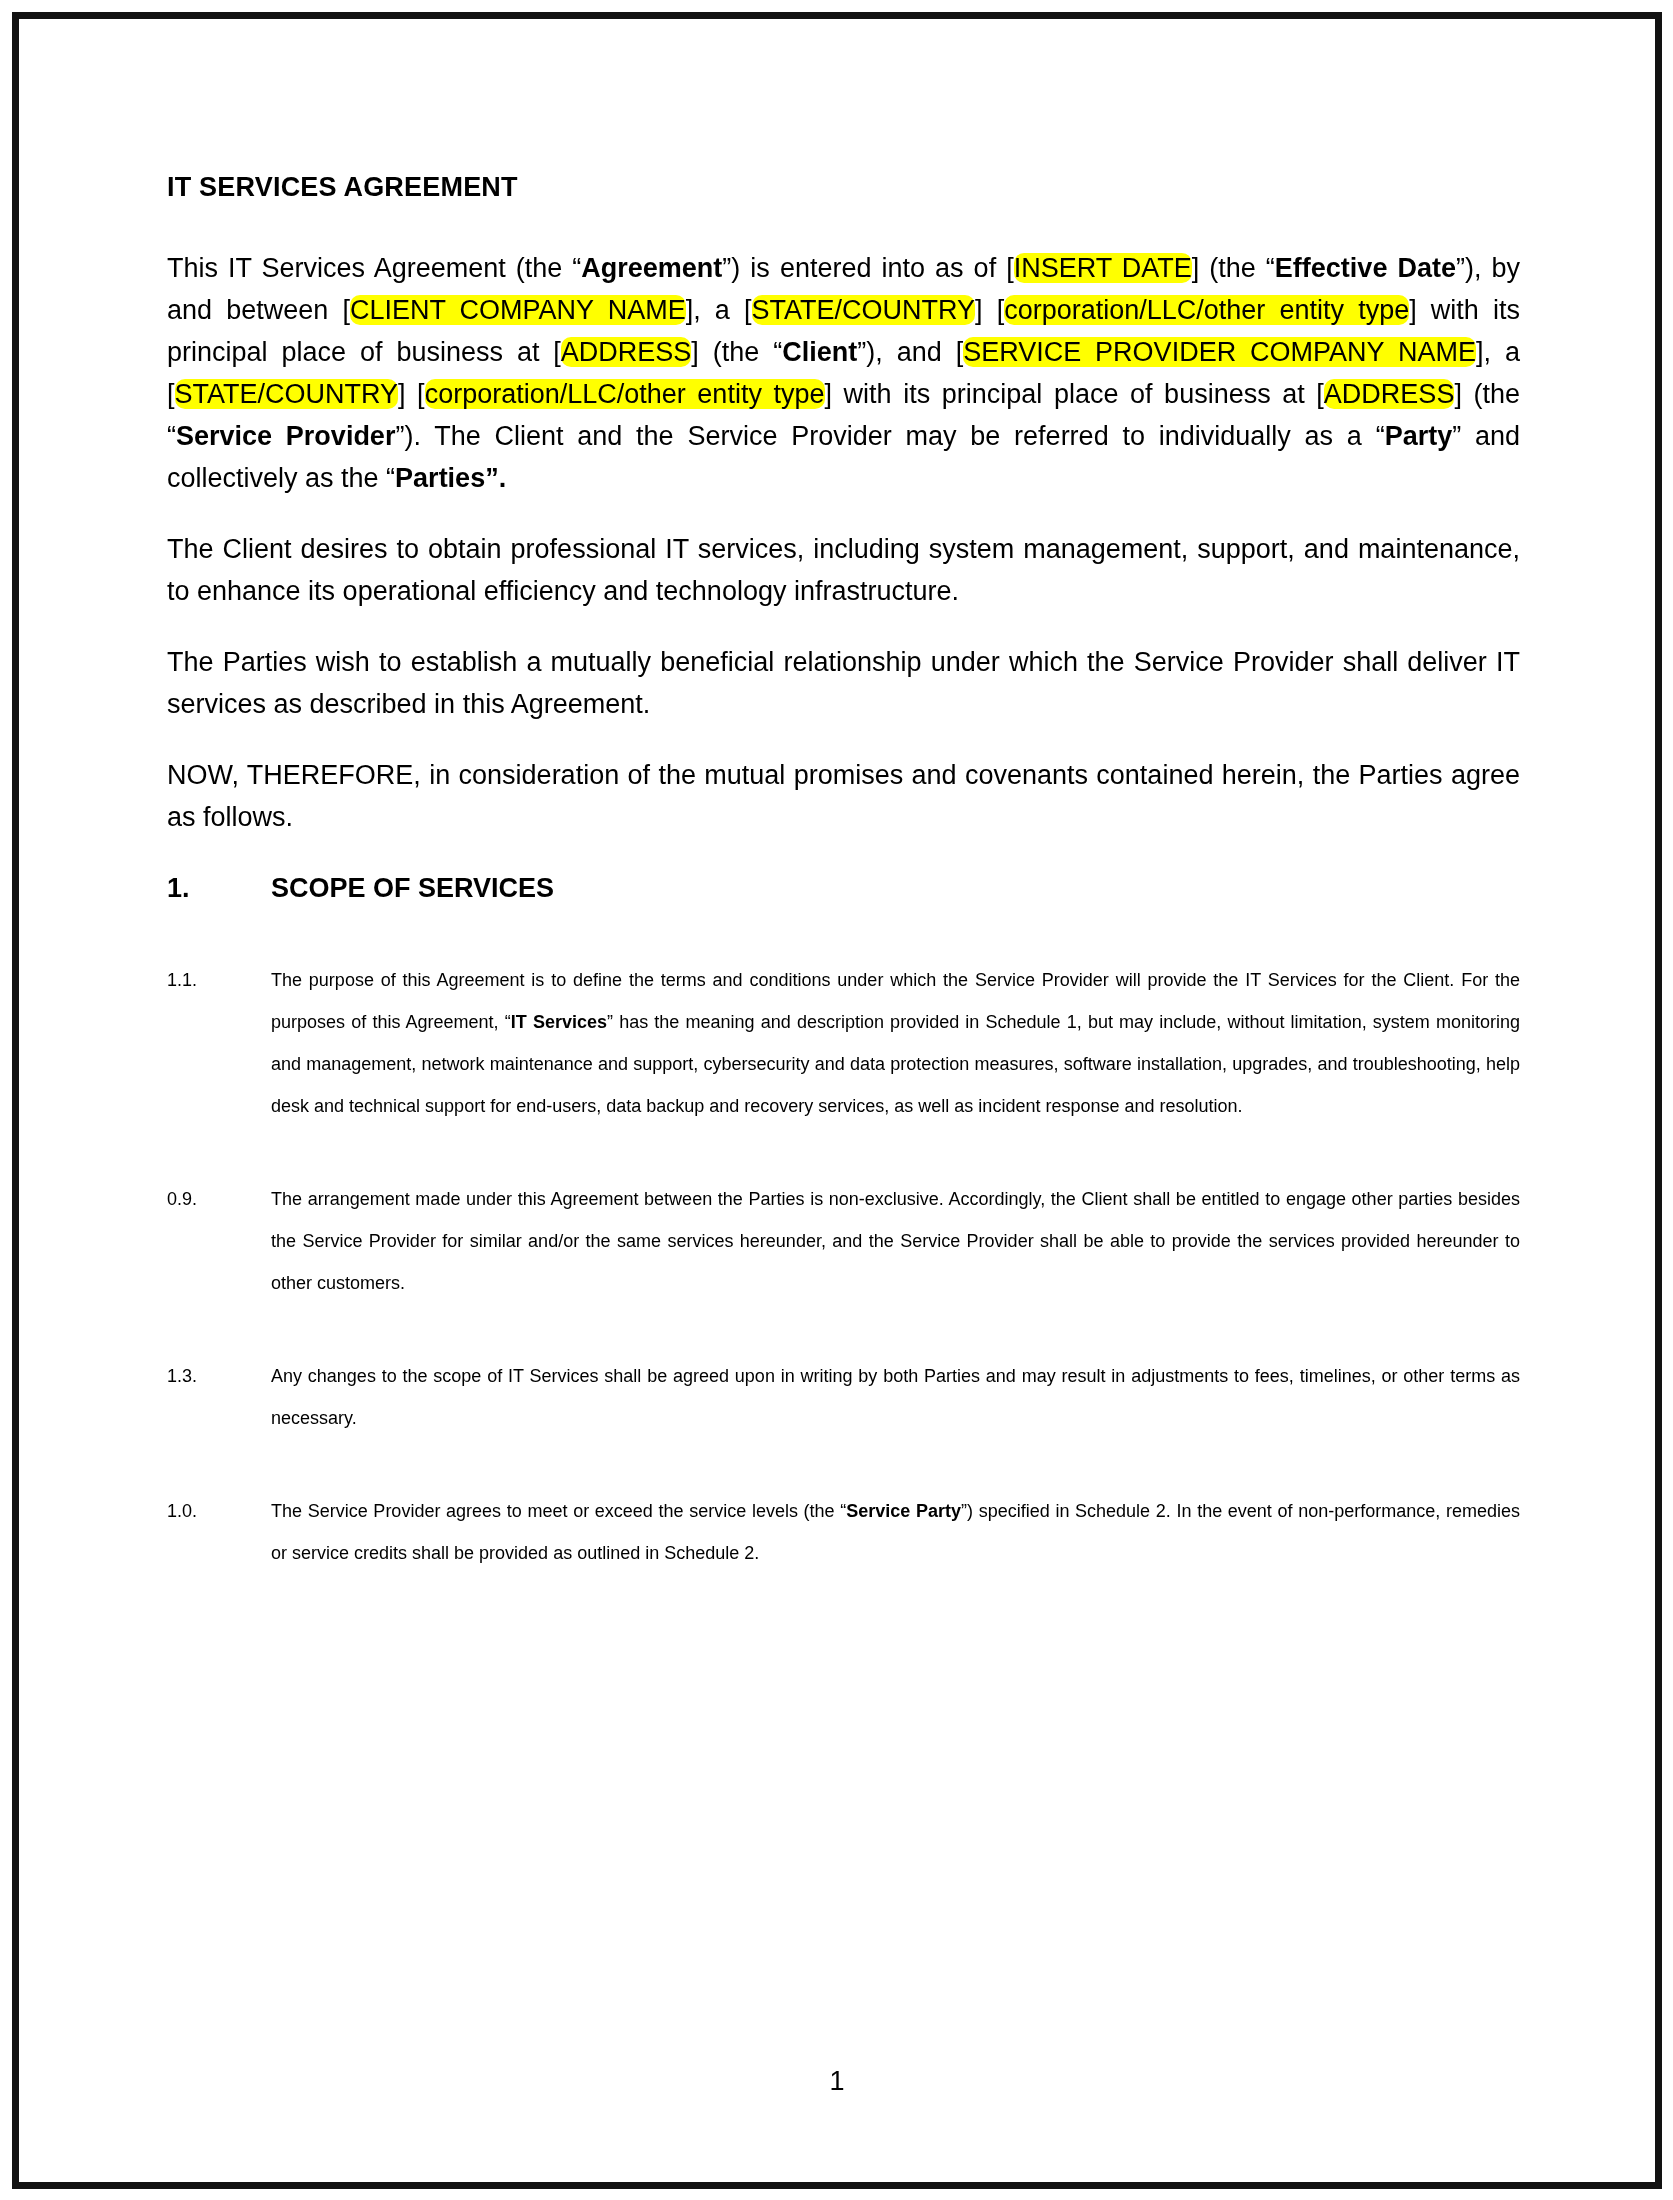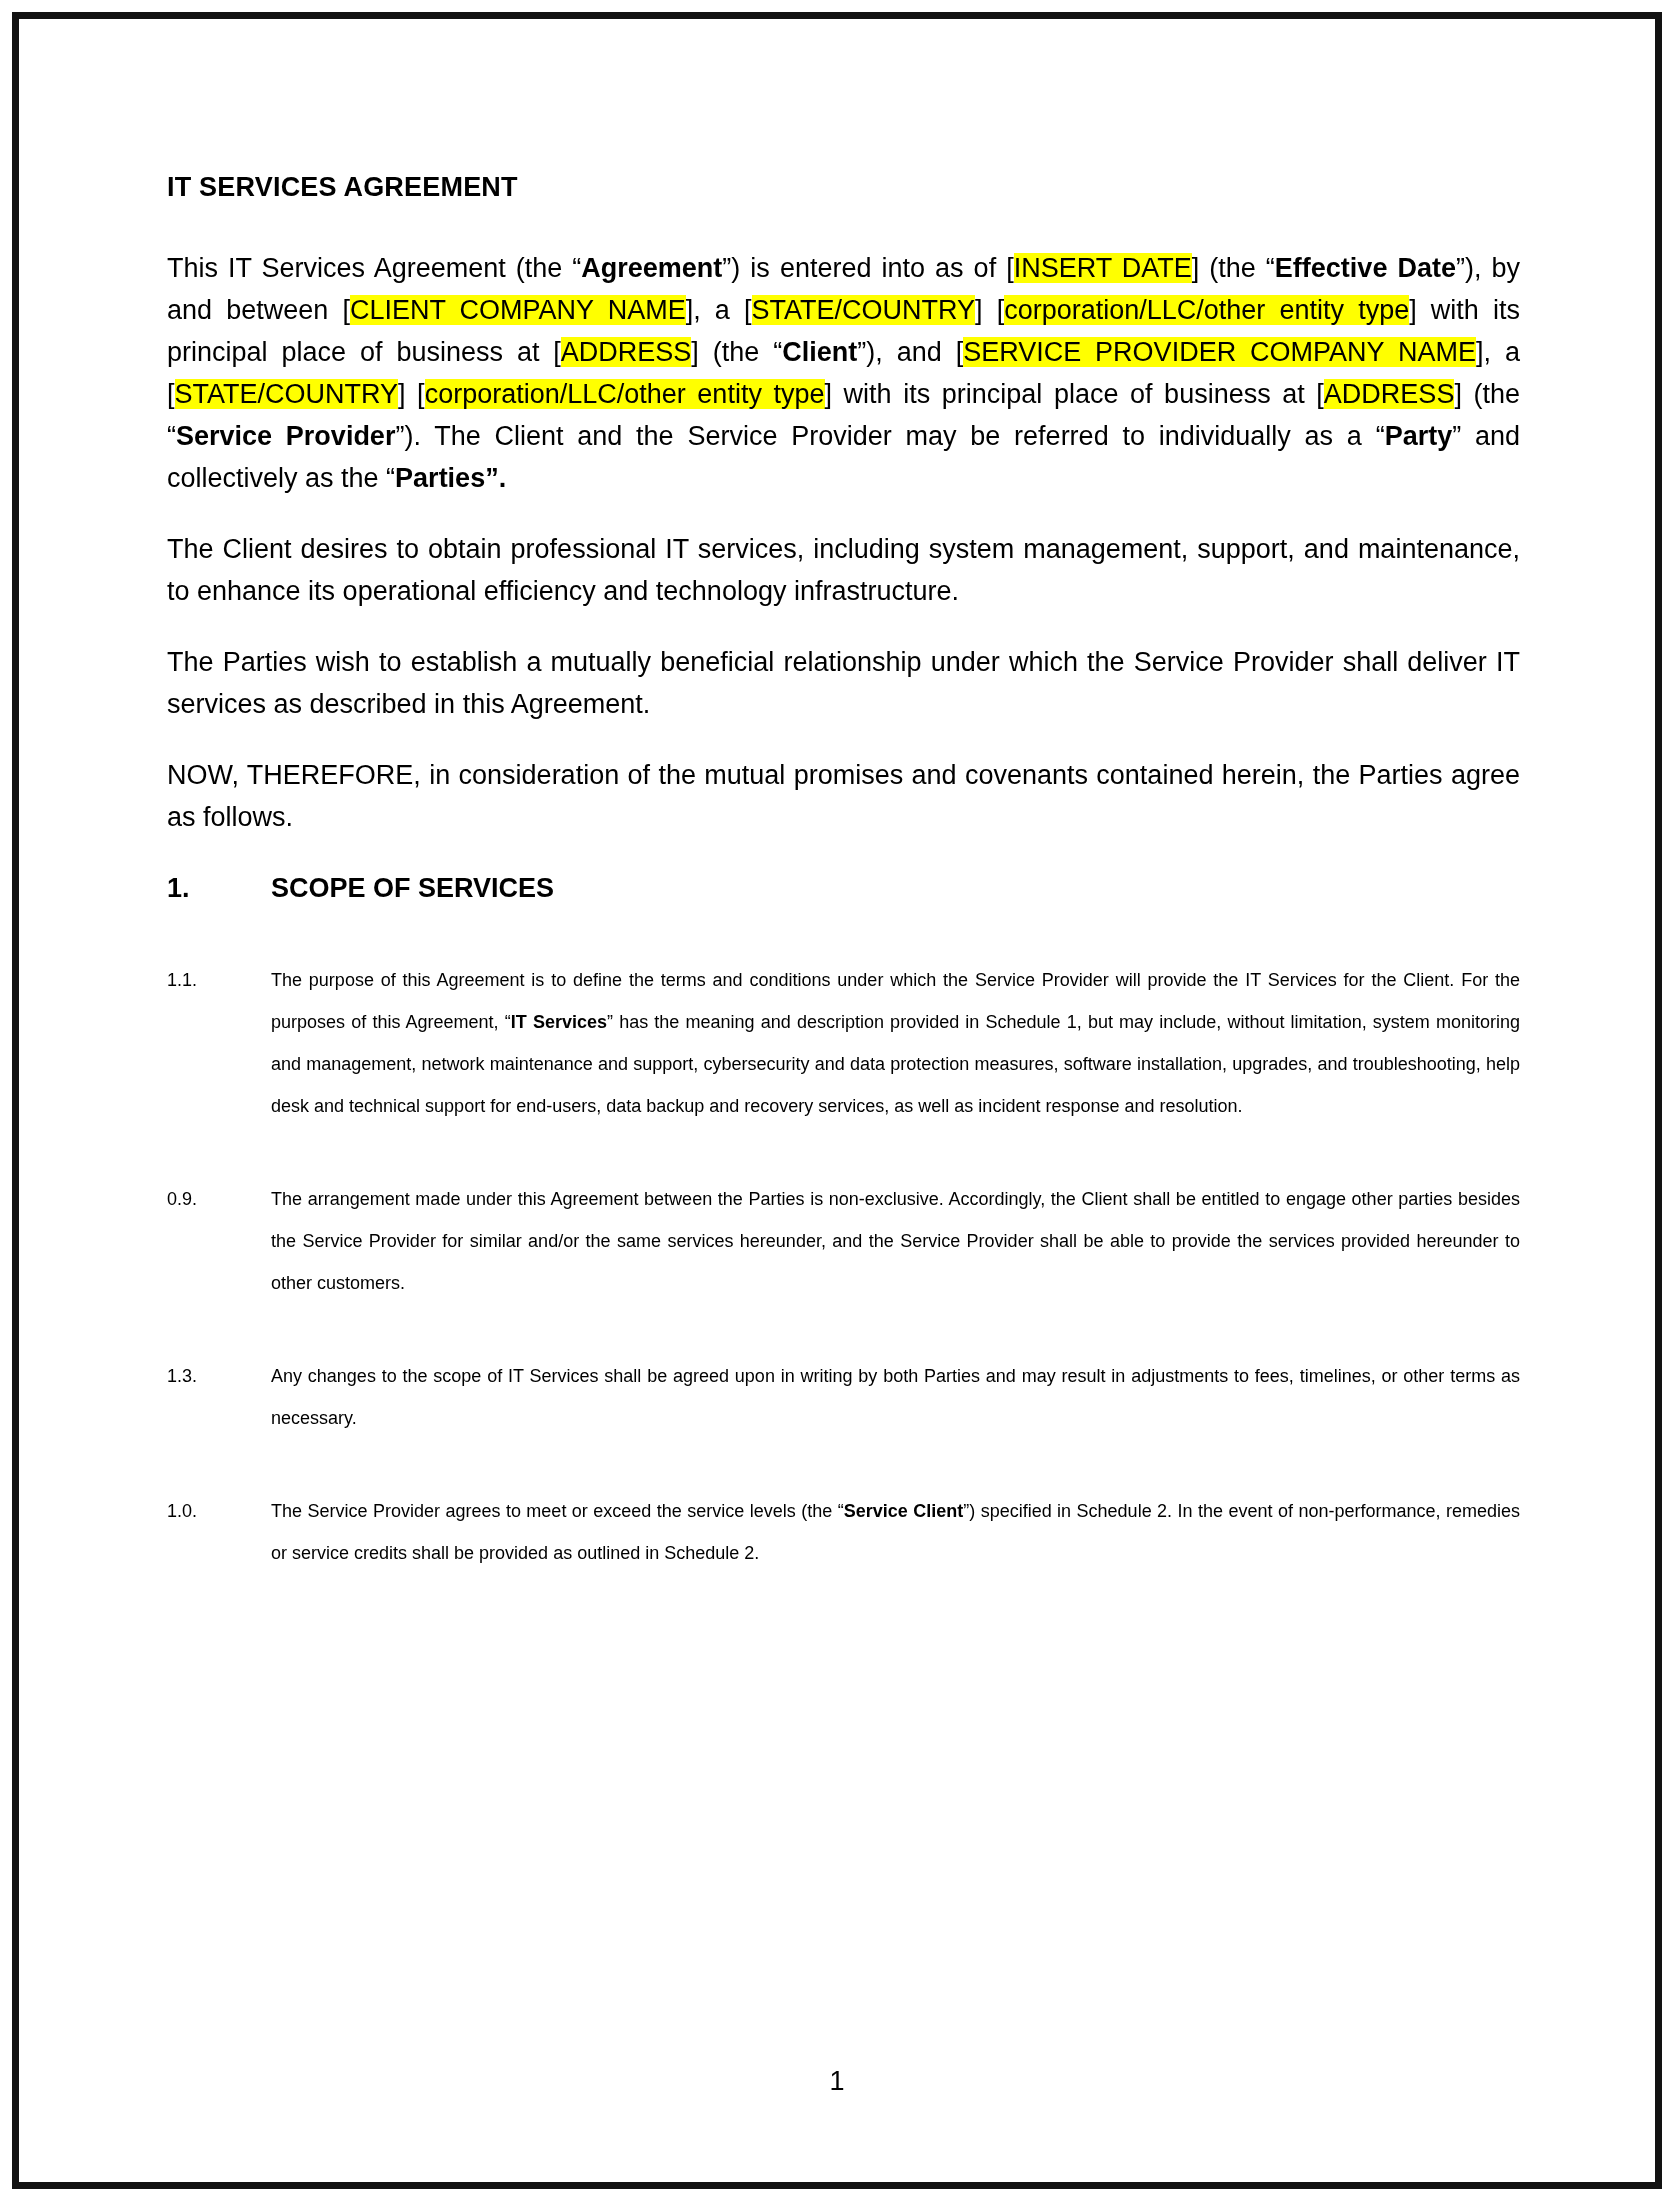--- a/index.html
+++ b/index.html
@@ -29,21 +29,21 @@
     font-weight: bold;
     letter-spacing: 0.2px;
     margin-bottom: 44px;
   }
   .para {
     font-size: 27px;
     line-height: 42px;
     text-align: justify;
     margin-bottom: 29px;
   }
-  .hl { background: var(--hl, #ffff00); }
+  .hl { background: var(--hl, #ffff00); border-radius: 10px; }
   .bold { font-weight: bold; }
   .section-heading {
     display: grid;
     grid-template-columns: 104px 1fr;
     font-size: 27px;
     line-height: 42px;
     font-weight: bold;
     margin-top: 0;
     margin-bottom: 50px;
   }
@@ -89,19 +89,19 @@
       <div class="item">
         <span class="item-num">0.9.</span>
         <div class="item-body"><span>The arrangement made under this Agreement between the Parties is non-exclusive. Accordingly, the Client shall be entitled to engage other parties besides the Service Provider for similar and/or the same services hereunder, and the Service Provider shall be able to provide the services provided hereunder to other customers.</span></div>
       </div>
       <div class="item">
         <span class="item-num">1.3.</span>
         <div class="item-body"><span>Any changes to the scope of IT Services shall be agreed upon in writing by both Parties and may result in adjustments to fees, timelines, or other terms as necessary.</span></div>
       </div>
       <div class="item">
         <span class="item-num">1.0.</span>
-        <div class="item-body"><span>The Service Provider agrees to meet or exceed the service levels (the “</span><span class="bold">Service Client</span><span>”) specified in Schedule 2. In the event of non-performance, remedies or service credits shall be provided as outlined in Schedule 2.</span></div>
+        <div class="item-body"><span>The Service Provider agrees to meet or exceed the service levels (the “</span><span class="bold">Service Party</span><span>”) specified in Schedule 2. In the event of non-performance, remedies or service credits shall be provided as outlined in Schedule 2.</span></div>
       </div>
     </div>
 </div>
 
 <div class="footer">1</div>
 
 
 </body></html>

